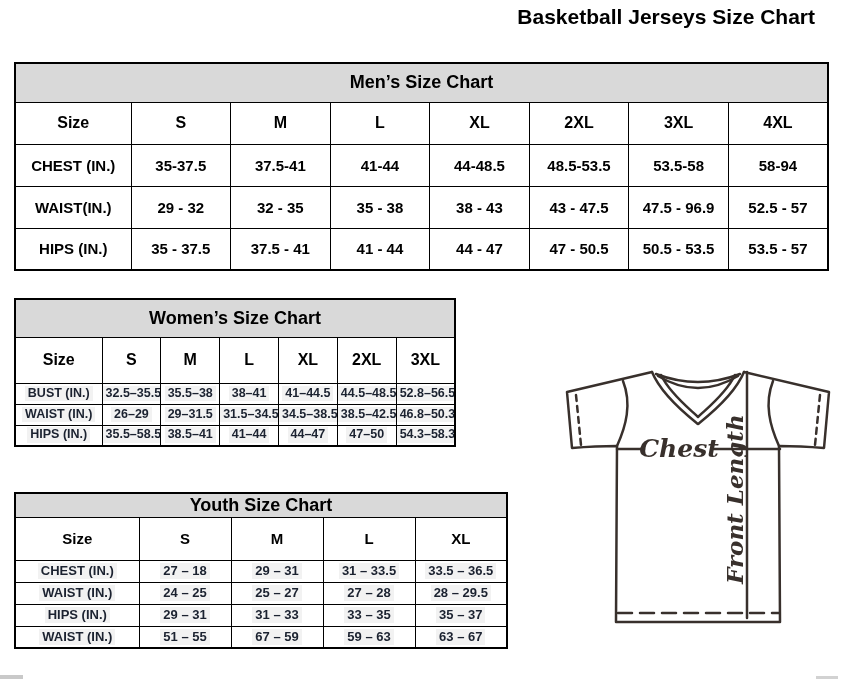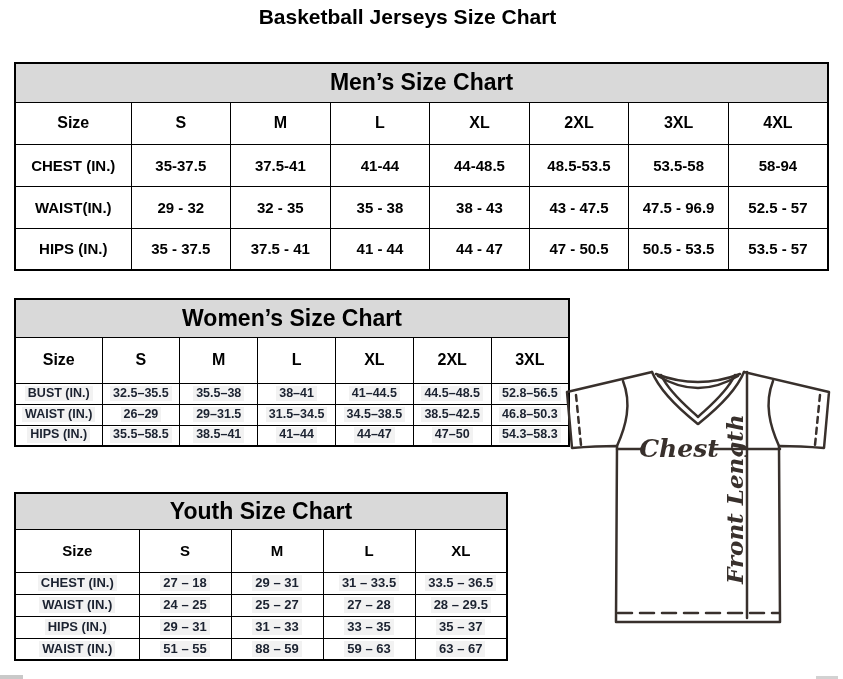--- a/index.html
+++ b/index.html
@@ -2,41 +2,41 @@
 <html><head>
 <meta charset="utf-8">
 <style>
   * { margin:0; padding:0; box-sizing:border-box; }
   html,body { background:#ffffff; }
   .page {
     position:relative; width:843px; height:679px; background:#ffffff;
     font-family:"Liberation Sans", sans-serif; overflow:hidden;
   }
   .page-title {
-    position:absolute; top:5px; left:0; width:815px; text-align:center;
+    position:absolute; top:5px; left:0; width:815px; text-align:right;
     font-size:21px; font-weight:bold; color:#000;
     font-family:"Liberation Sans", sans-serif;
   }
   .tbl-wrap { position:absolute; }
   .tbl-mens   { left:14px; top:62px;  width:815px; }
-  .tbl-womens { left:14px; top:298px; width:556px; }
+  .tbl-womens { left:14px; top:298px; width:442px; }
   .tbl-youth  { left:14px; top:492px; width:494px; }
 
   table.size-table {
     border-collapse:collapse; table-layout:fixed; width:100%;
     border:2px solid #000;
   }
   table.size-table th, table.size-table td {
     border:1px solid #000; text-align:center; vertical-align:middle;
     font-weight:bold; color:#000; padding:0; overflow:hidden; white-space:nowrap;
   }
-  tr.band-row th { background:#d9d9d9; font-size:23px;margin-left:47px; }
+  tr.band-row th { background:#d9d9d9; font-size:18px;margin-left:47px; }
   .tbl-mens   tr.band-row th { height:39px; }
   .tbl-womens tr.band-row th { height:38px; }
-  .tbl-youth  tr.band-row th { height:36px; }
+  .tbl-youth  tr.band-row th { height:24px; }
 
   .tbl-mens   tr.col-row th { height:42px; font-size:16px; }
   .tbl-womens tr.col-row th { height:46px; font-size:16px; }
   .tbl-youth  tr.col-row th { height:43px; font-size:15px; }
 
   .tbl-mens tr.data-row th, .tbl-mens tr.data-row td { height:42px; font-size:15px; }
   .tbl-womens tr.data-row th, .tbl-womens tr.data-row td { height:21px; font-size:12.5px; color:#1b2230; }
   .tbl-youth  tr.data-row th, .tbl-youth  tr.data-row td { height:22px; font-size:13px; color:#1b2230; }
   .tbl-womens tr.data-row .hl, .tbl-youth tr.data-row .hl {
     background:#f2f2f2; padding:0 3px; display:inline-block; line-height:1.25;
@@ -210,21 +210,21 @@
           <tr class="data-row">
             <th><span class="hl">HIPS (IN.)</span></th>
             <td><span class="hl">29 – 31</span></td>
             <td><span class="hl">31 – 33</span></td>
             <td><span class="hl">33 – 35</span></td>
             <td><span class="hl">35 – 37</span></td>
           </tr>
           <tr class="data-row">
             <th><span class="hl">WAIST (IN.)</span></th>
             <td><span class="hl">51 – 55</span></td>
-            <td><span class="hl">88 – 59</span></td>
+            <td><span class="hl">67 – 59</span></td>
             <td><span class="hl">59 – 63</span></td>
             <td><span class="hl">63 – 67</span></td>
           </tr>
         </tbody>
       </table>
     </div>
 
   <svg class="jersey-diagram" viewBox="0 0 282 260" xmlns="http://www.w3.org/2000/svg">
     <g stroke="#38302c" stroke-width="2.5" fill="none" stroke-linejoin="round" stroke-linecap="round">
 

